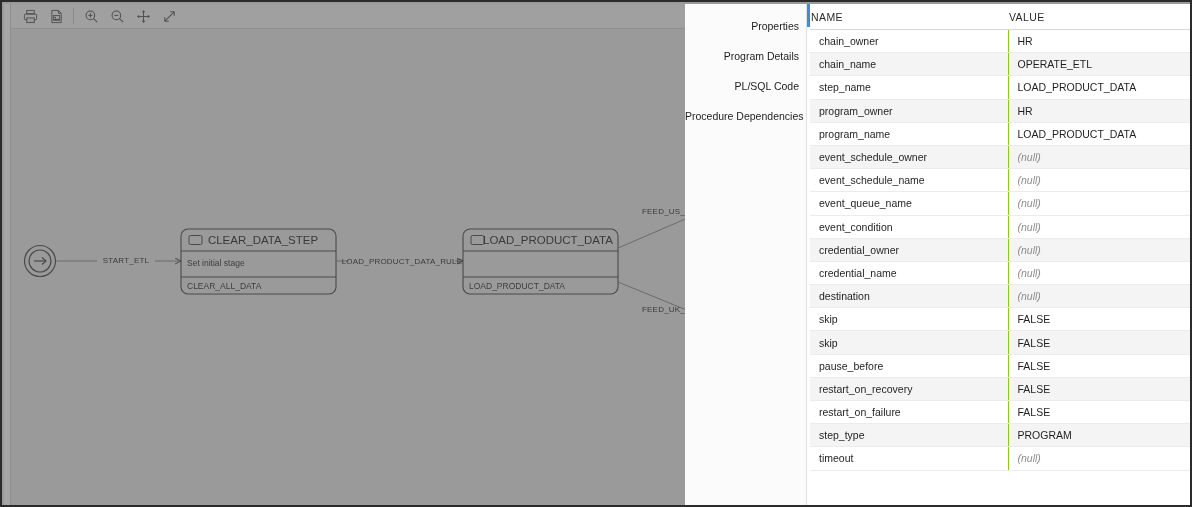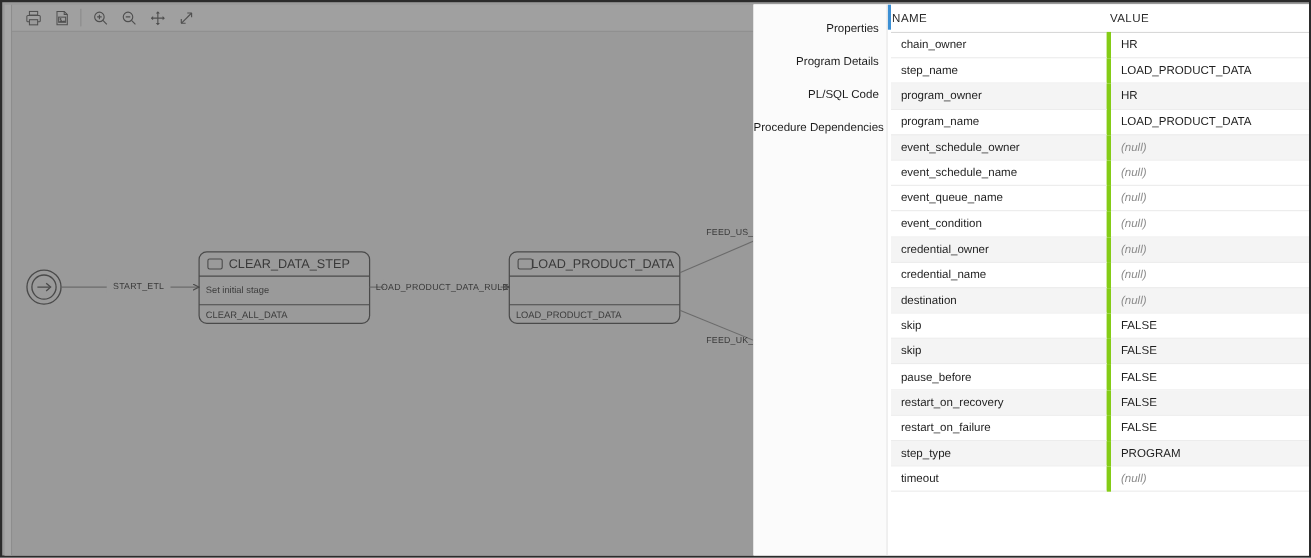--- a/index.html
+++ b/index.html
@@ -161,21 +161,21 @@
     color: #1f1f1f;
     padding-left: 9px;
     border-bottom: 1px solid #ececec;
     white-space: nowrap;
     overflow: hidden;
   }
   table.props tr.alt td {
     background: #f4f4f4;
   }
   table.props td.name-cell {
-    border-right: 4px solid #84cc16;
+    border-right: 1px solid #84cc16;
   }
   table.props td.null-val {
     color: #8c8c8c;
     font-style: italic;
   }
   col.c-name { width: 198px; }
   col.c-value { width: auto; }
 </style>
 </head>
 <body>
@@ -330,20 +330,24 @@
           <tr>
             <th>NAME</th>
             <th>VALUE</th>
           </tr>
         </thead>
         <tbody>
             <tr>
               <td class="name-cell">chain_owner</td>
               <td>HR</td>
             </tr>
+            <tr class="alt">
+              <td class="name-cell">chain_name</td>
+              <td>OPERATE_ETL</td>
+            </tr>
             <tr>
               <td class="name-cell">step_name</td>
               <td>LOAD_PRODUCT_DATA</td>
             </tr>
             <tr class="alt">
               <td class="name-cell">program_owner</td>
               <td>HR</td>
             </tr>
             <tr>
               <td class="name-cell">program_name</td>

